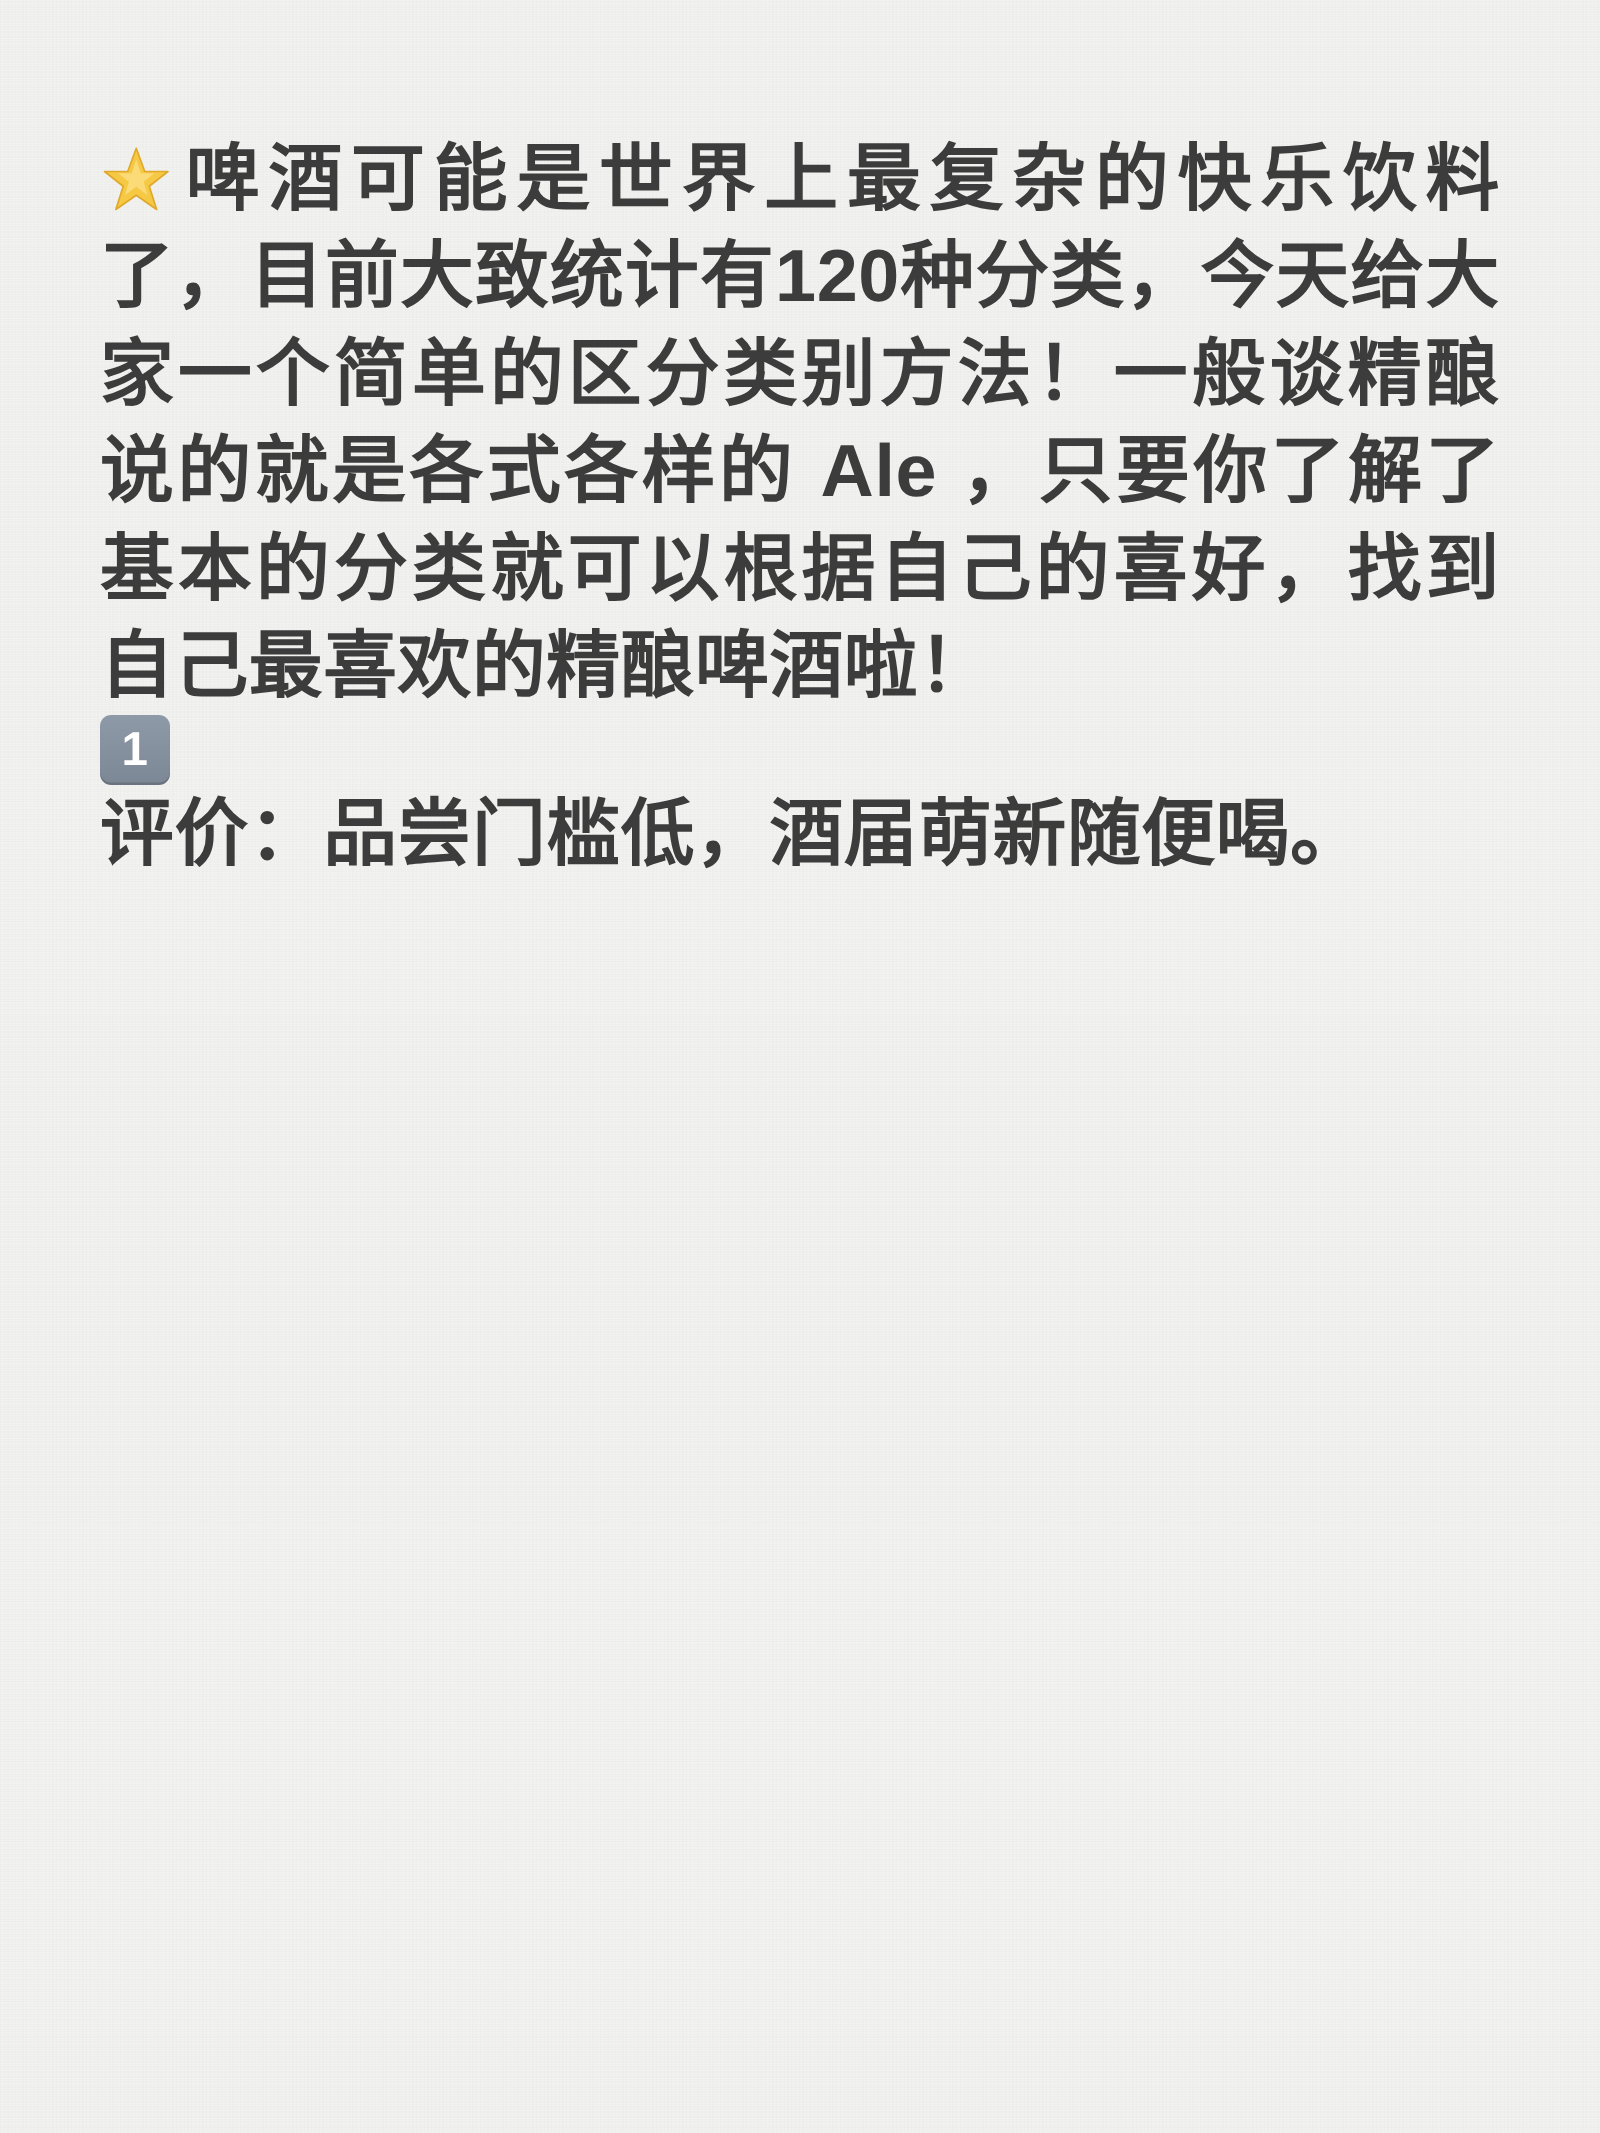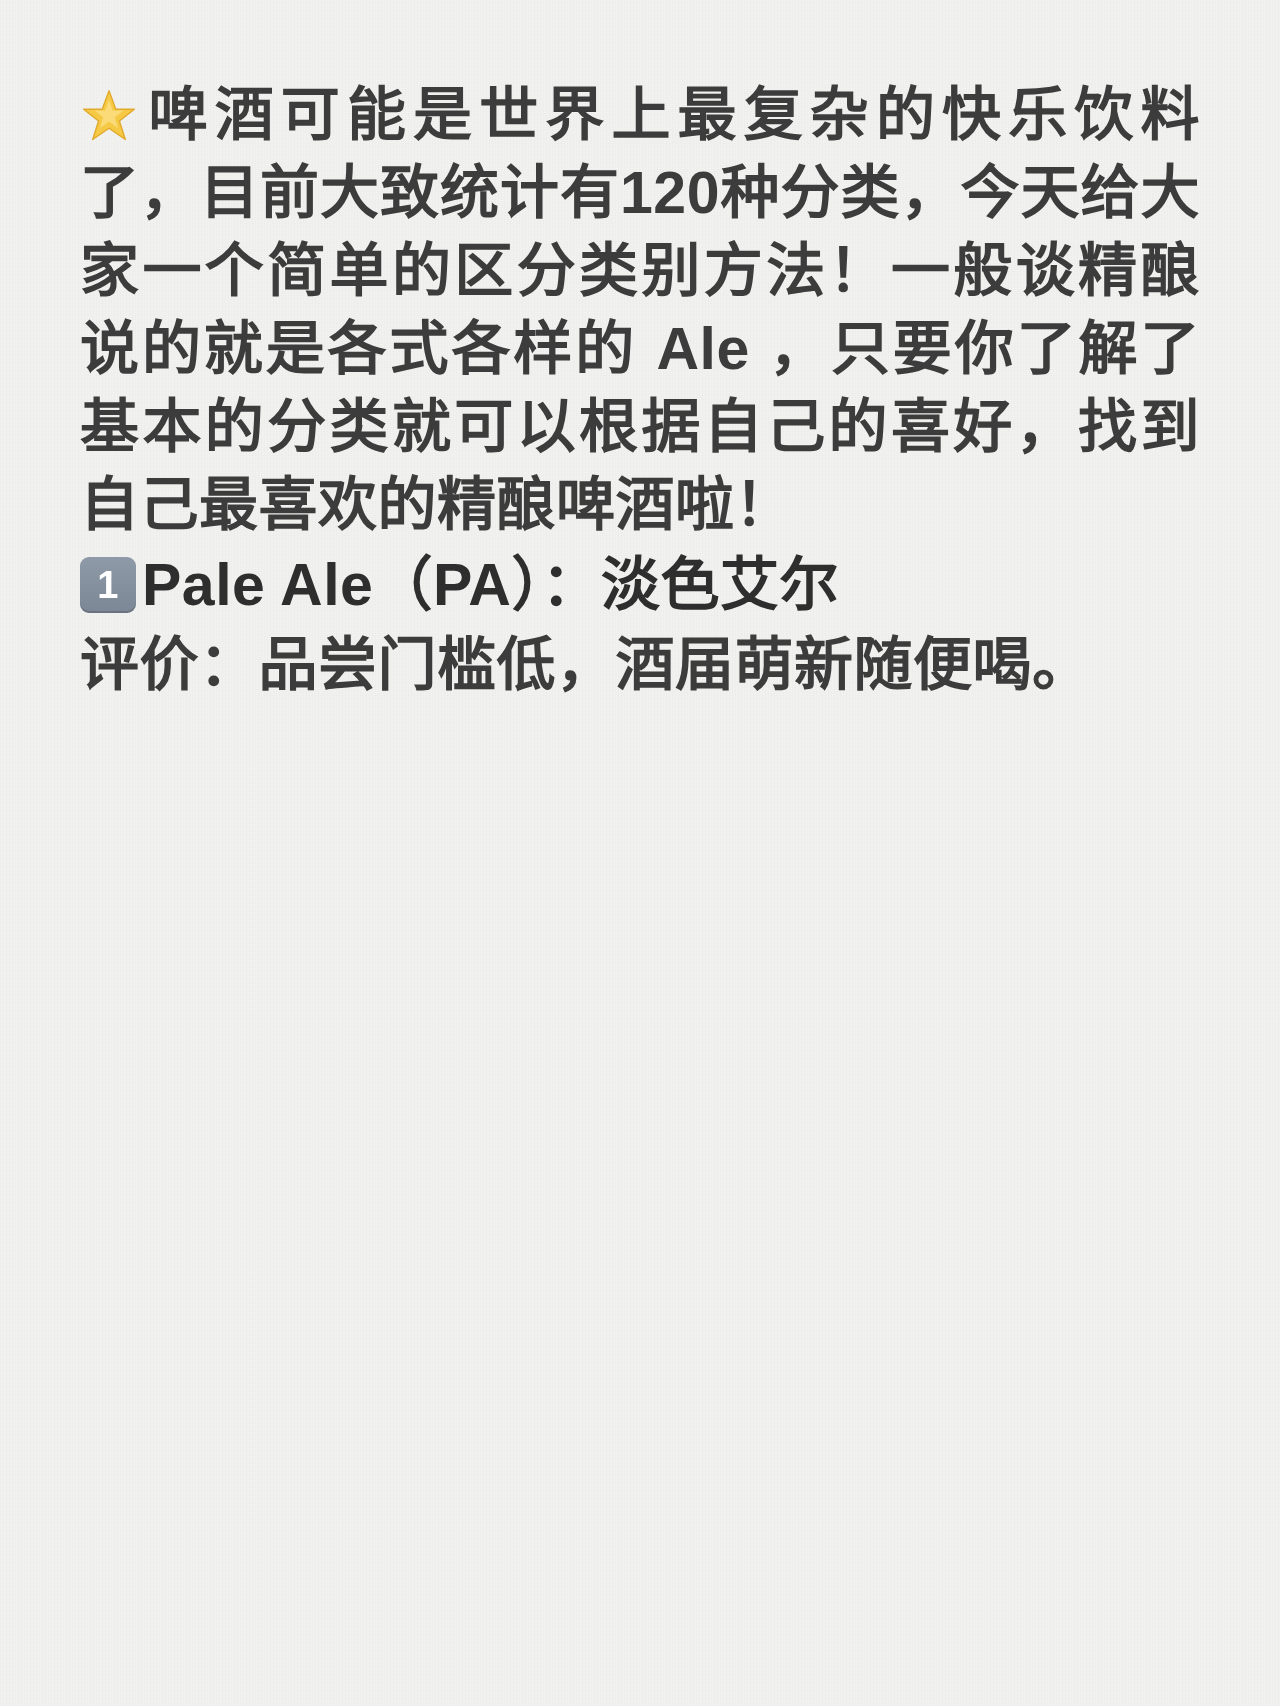--- a/index.html
+++ b/index.html
@@ -18,21 +18,21 @@
   .paper-texture {
     position: absolute;
     inset: 0;
     background-image:
       repeating-linear-gradient(0deg, rgba(0,0,0,0.012) 0px, rgba(0,0,0,0.012) 1px, rgba(255,255,255,0.012) 1px, rgba(255,255,255,0.012) 2px),
       repeating-linear-gradient(90deg, rgba(0,0,0,0.010) 0px, rgba(0,0,0,0.010) 1px, rgba(255,255,255,0.010) 1px, rgba(255,255,255,0.010) 3px);
     pointer-events: none;
   }
   .note {
     position: relative;
-    padding: 76px 80px 0 80px;
+    padding: 104px 80px 0 80px;
     box-sizing: border-box;
   }
   .para {
     color: #3c3c3c;
     font-size: 59px;
     line-height: 78px;
     font-weight: 700;
     letter-spacing: 0.5px;
     margin: 0;
     text-align: justify;
@@ -96,19 +96,18 @@
     <span class="star-emoji">
       <svg width="58" height="58" viewBox="0 0 64 64" aria-hidden="true">
         <polygon points="32,4 39.5,24.5 60,24.5 43.5,37.5 50,58 32,45.5 14,58 20.5,37.5 4,24.5 24.5,24.5" fill="#f6c945" stroke="#e0a92c" stroke-width="1.5" stroke-linejoin="round"></polygon>
         <polygon points="32,14 36,26 48,26 38.5,33.5 42,45.5 32,38 22,45.5 25.5,33.5 16,26 28,26" fill="#fbe08a" opacity="0.75"></polygon>
       </svg>
     </span><span class="inline-flow">啤酒可能是世界上最复杂的快乐饮料了，目前大致统计有120种分类，今天给大家一个简单的区分类别方法！一般谈精酿说的就是各式各样的 Ale ，只要你了解了基本的分类就可以根据自己的喜好，找到自己最喜欢的精酿啤酒啦！</span>
   </p>
 
   <div class="heading">
     <span class="keycap">1</span>
-    <span>Pale Ale（PA）：淡色艾尔</span>
   </div>
 
 
   <p class="para">评价：品尝门槛低，酒届萌新随便喝。</p>
 
 </div>
 
 </body></html>

